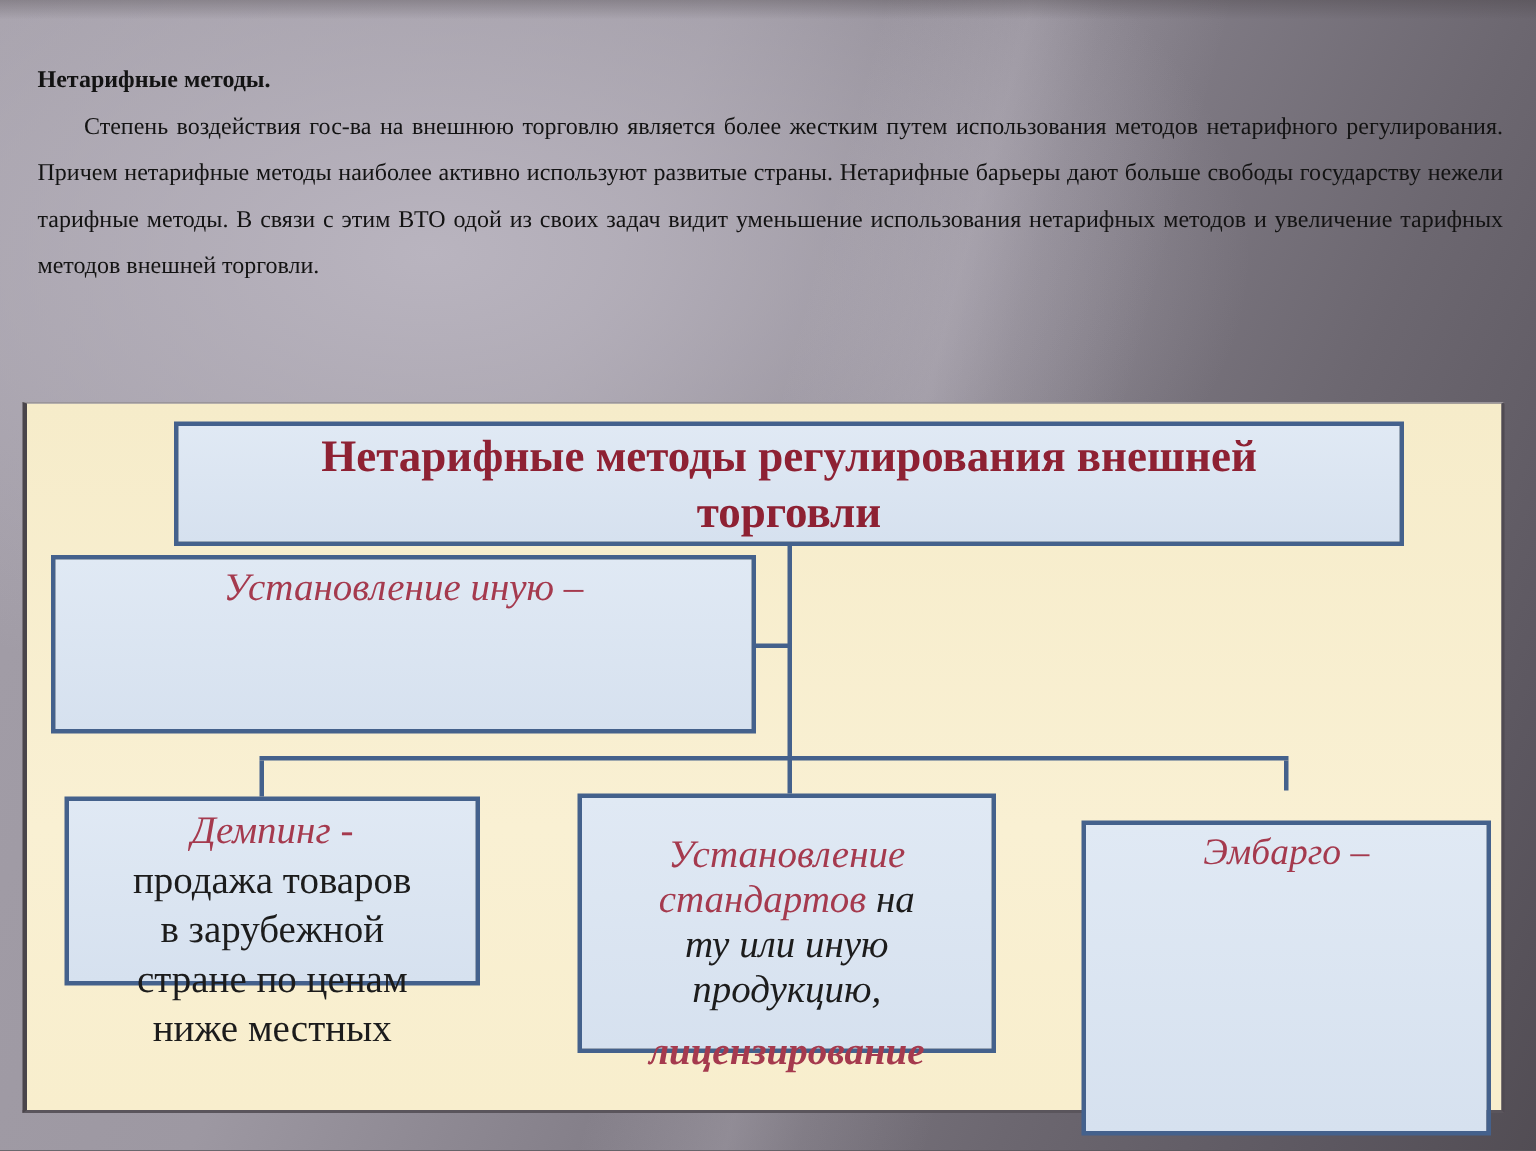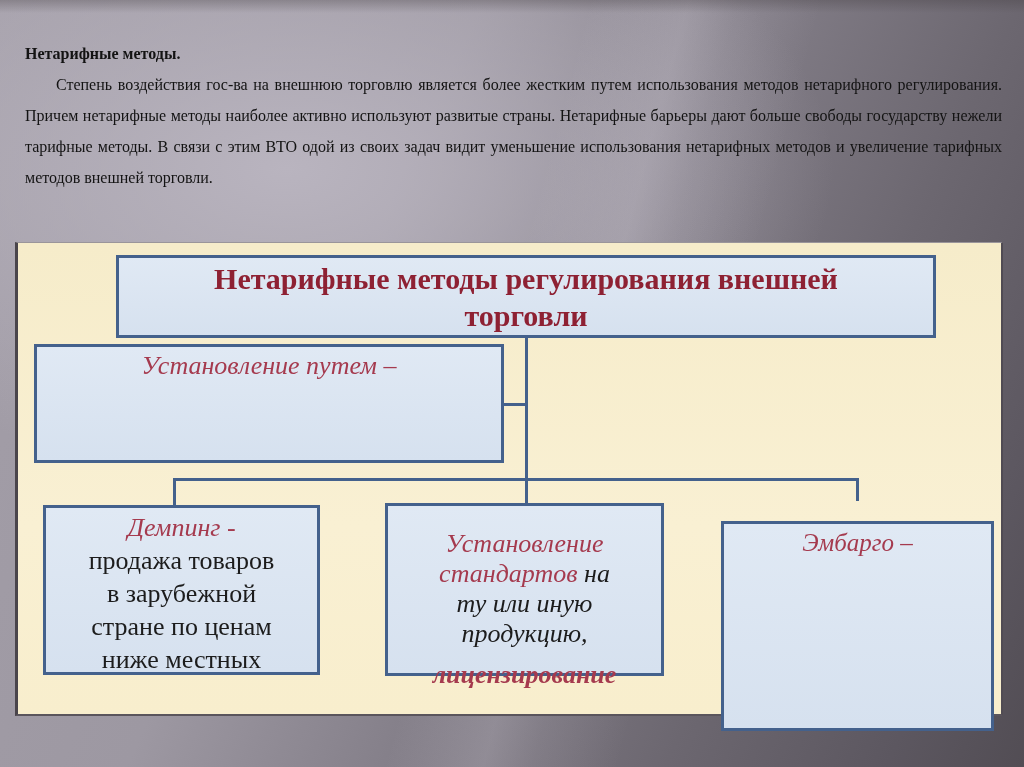--- a/index.html
+++ b/index.html
@@ -19,21 +19,21 @@
   
   .intro{
     position:absolute;left:25px;top:38px;width:977px;
     color:#131313;font-size:16px;line-height:31px;
   }
   .intro-heading{font-weight:bold;}
   .intro-body{margin:0;text-align:justify;text-indent:31px;}
 
   
   .figure{
-    position:absolute;left:15px;top:242px;width:988px;height:474px;
+    position:absolute;left:15px;top:268px;width:988px;height:474px;
     box-sizing:border-box;
     background:linear-gradient(180deg,#f6ecca 0%,#f9f0d3 60%,#f8eecd 100%);
     border-left:3px solid #4a454b;
     border-right:2px solid #504b53;
     border-top:1px solid #9a959a;
     border-bottom:2px solid #5a555c;
   }
 
   .node{
     position:absolute;box-sizing:border-box;
@@ -42,21 +42,21 @@
     text-align:center;color:#1c1c1c;
   }
   .title-node{
     left:98px;top:12px;width:820px;height:83px;
     display:flex;align-items:center;justify-content:center;
     font-weight:bold;font-size:30px;line-height:37px;color:#8e2133;
   }
   .pre{white-space:pre-line;}
   .term{display:block;font-style:italic;color:#a53a4e;}
   .kvot-node{left:16px;top:101px;width:470px;height:119px;font-size:26px;line-height:29px;padding-top:4px;}
-  .dumping-node{left:25px;top:262px;width:277px;height:170px;font-size:26px;line-height:33px;padding-top:3px;}
+  .dumping-node{left:25px;top:262px;width:277px;height:126px;font-size:26px;line-height:33px;padding-top:3px;}
   .standards-node{left:367px;top:260px;width:279px;height:173px;font-size:26px;line-height:30px;font-style:italic;padding-top:7px;}
   .standards-wrap{width:205px;margin:16px auto;}
   .standards-term{color:#a53a4e;}
   .licensing{display:block;color:#a53a4e;margin-top:11px;font-weight:bold;}
   .embargo-node{left:703px;top:258px;width:273px;height:210px;font-size:25px;line-height:29px;padding-top:4px;margin-top:20px;}
 
   .connector{position:absolute;background:#44618c;}
   .c-v-main{left:507px;top:95px;width:3px;height:165px;}
   .c-kvot{left:486px;top:160px;width:24px;height:3px;}
   .c-h{left:155px;top:235px;width:686px;height:3px;}
@@ -80,21 +80,21 @@
 торговли</span>
     </div>
 
     <div class="connector c-v-main"></div>
     <div class="connector c-kvot"></div>
     <div class="connector c-h"></div>
     <div class="connector c-s1"></div>
     <div class="connector c-s3"></div>
 
     <div class="node kvot-node">
-      <span class="term">Установление путем –</span>
+      <span class="term">Установление иную –</span>
     </div>
 
     <div class="node dumping-node">
       <span class="term">Демпинг -</span>
       <span class="pre">продажа товаров
 в зарубежной
 стране по ценам
 ниже местных</span>
     </div>
 

